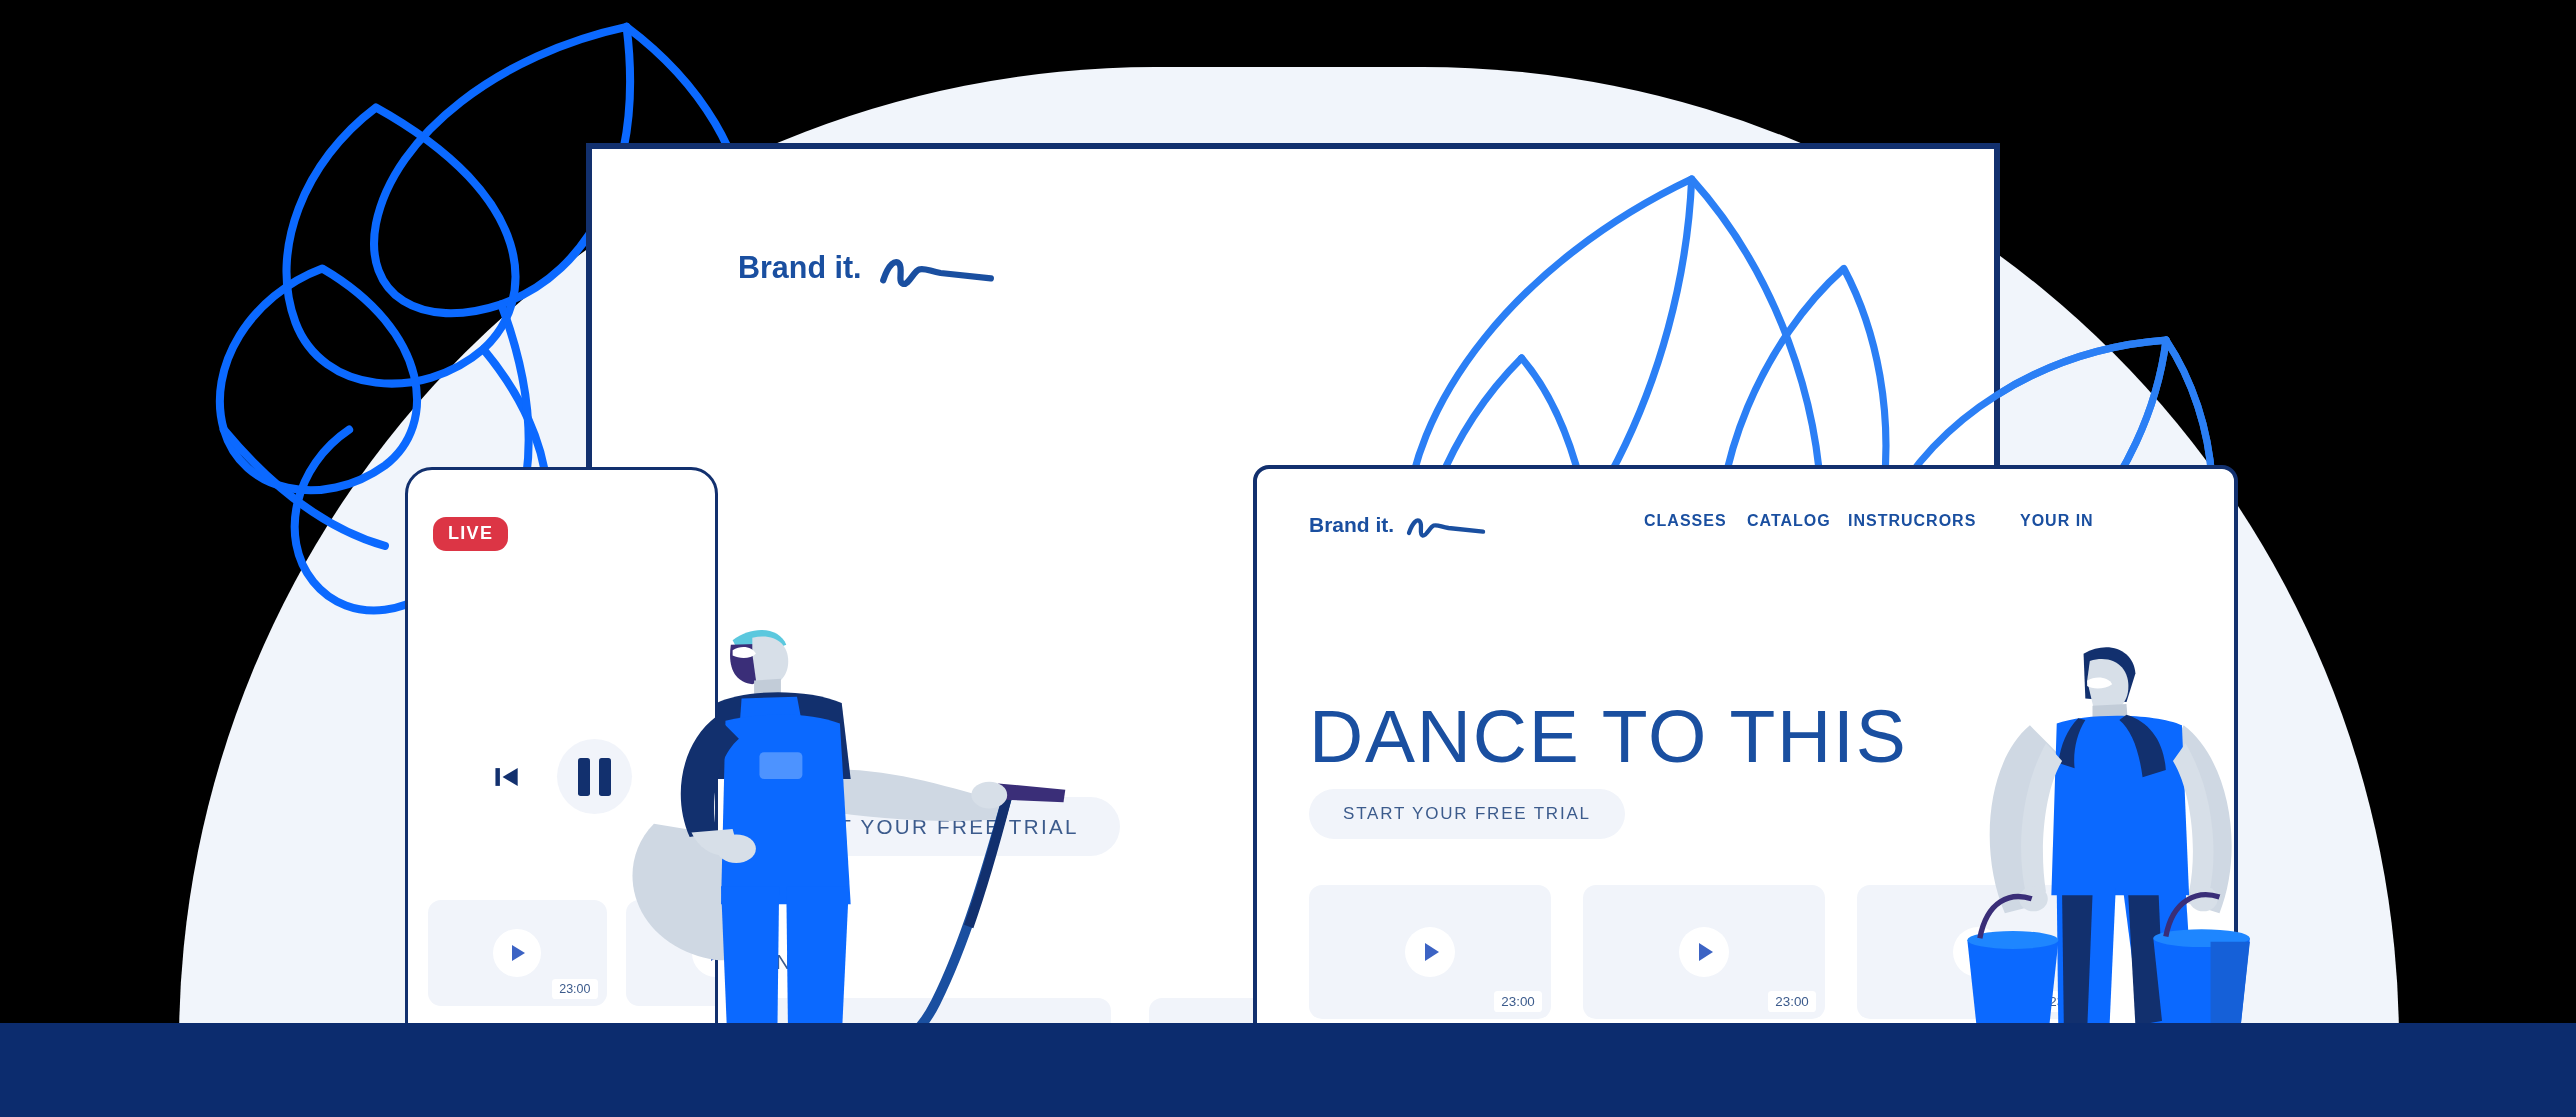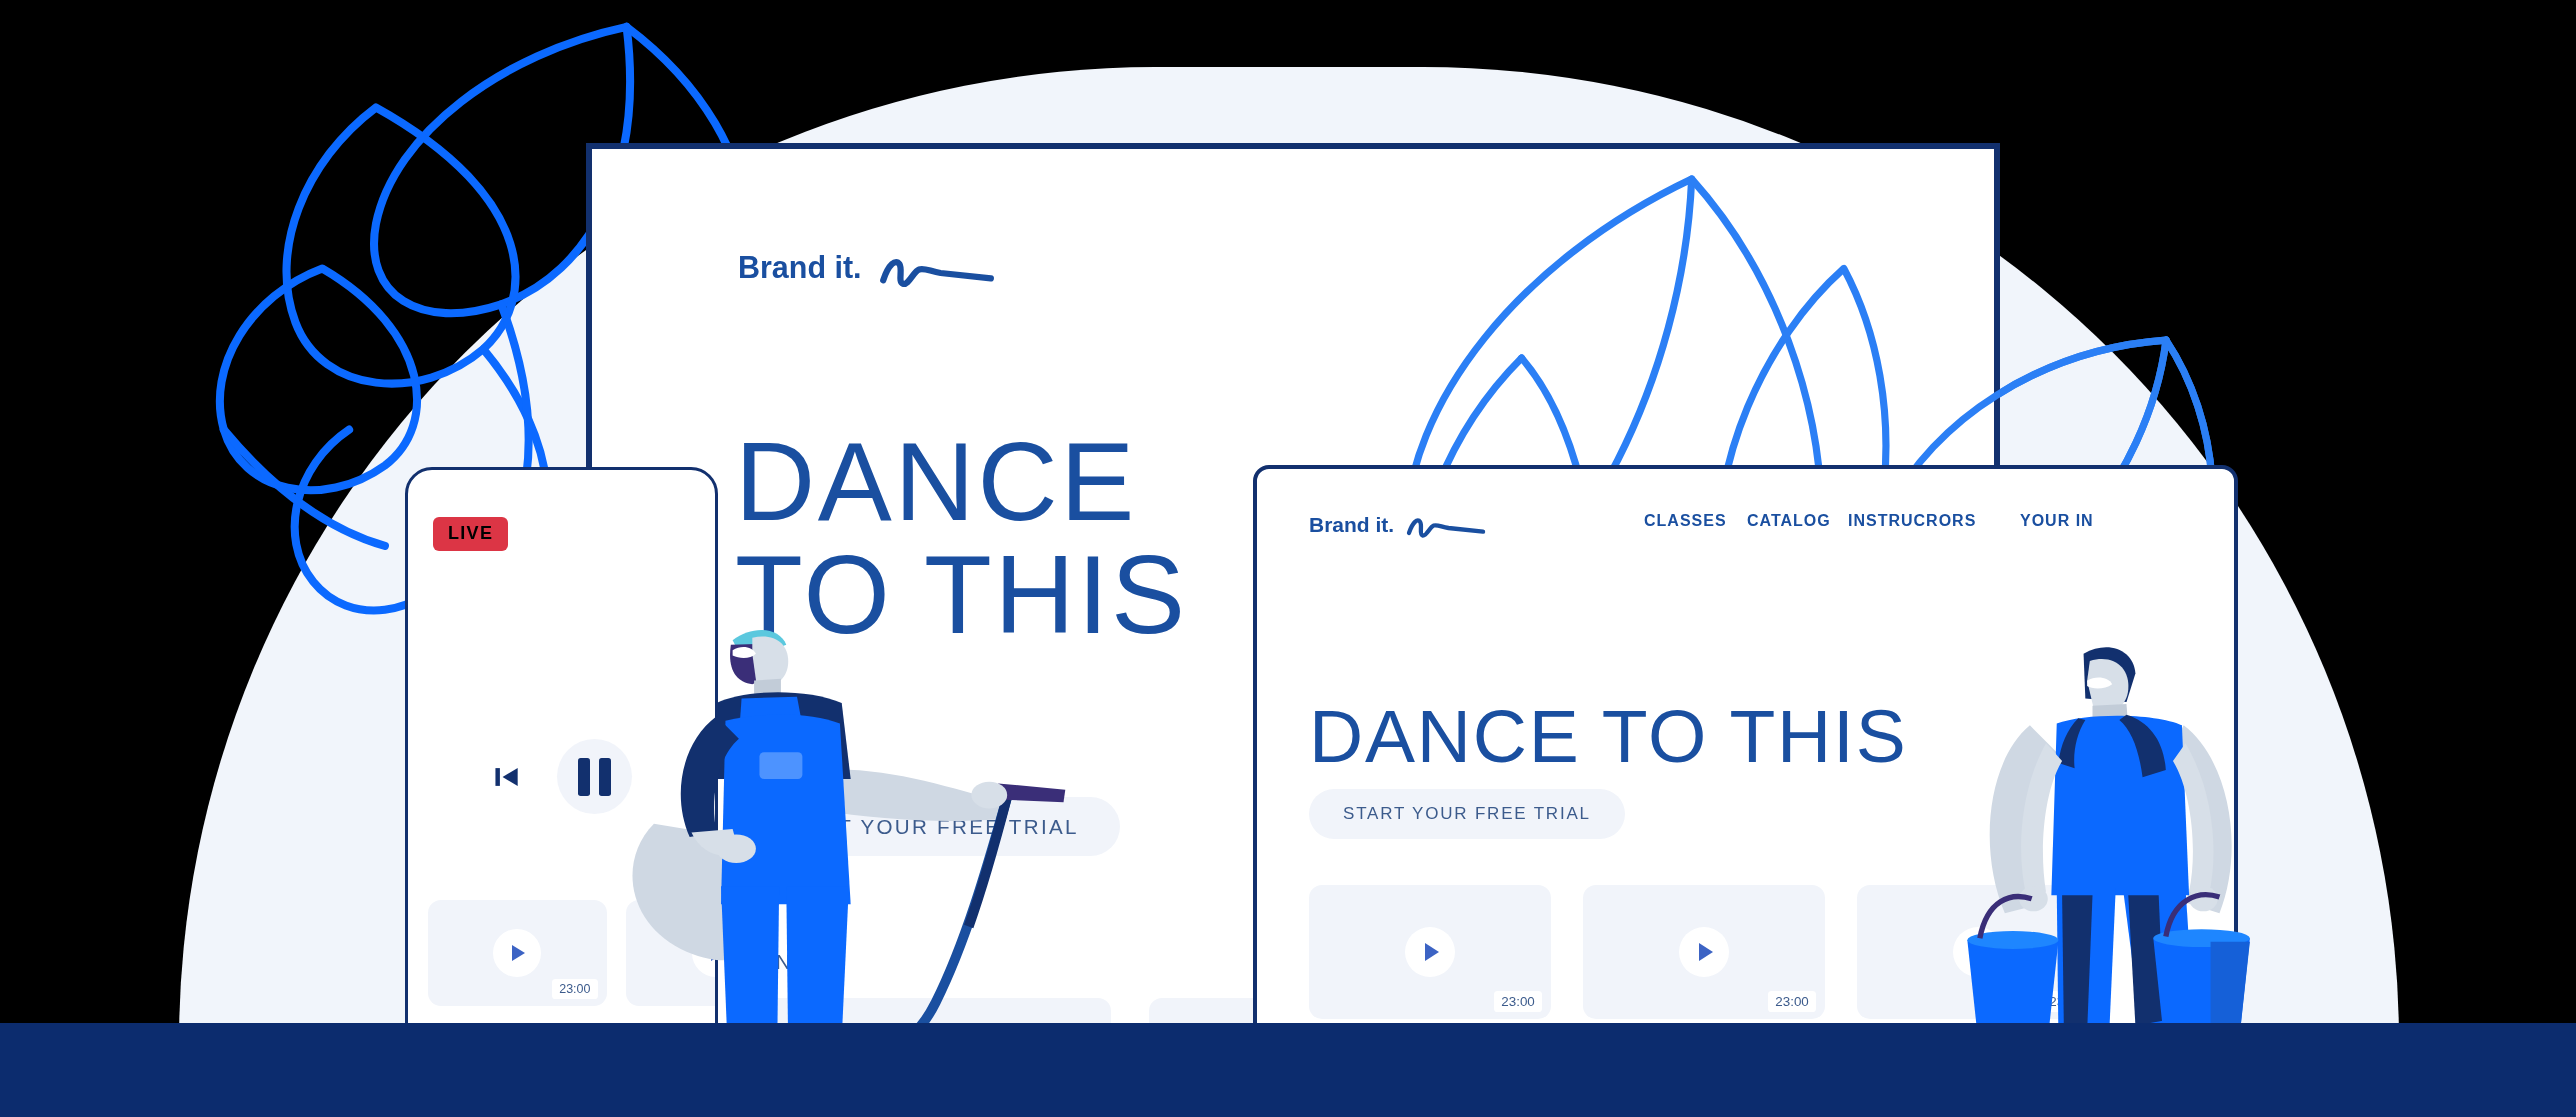--- a/index.html
+++ b/index.html
@@ -38,22 +38,22 @@
   .l-nav-item{position:absolute;color:#1A4FA0;font-size:16px;font-weight:700;letter-spacing:1px;}
   .l-head{position:absolute;left:52px;top:224px;color:#1A4FA0;font-size:75px;font-weight:300;letter-spacing:1.8px;white-space:nowrap;}
   .l-cta{position:absolute;left:52px;top:320px;height:50px;padding:0 34px;border-radius:25px;
          background:#F1F4FA;display:flex;align-items:center;color:#3C5B8C;font-size:17px;letter-spacing:1.8px;}
   .l-cards{position:absolute;left:52px;top:416px;display:flex;gap:32px;}
   .l-card{width:242px;height:134px;}
 
   
   .phone{position:absolute;left:405px;top:467px;width:313px;height:618px;background:#fff;
          border:3.6px solid #12306E;border-radius:27px;box-sizing:border-box;overflow:hidden;}
-  .live-badge{position:absolute;left:25px;top:47px;background:#DC3545;color:#000000;
-              font-size:18px;font-weight:700;letter-spacing:1.3px;padding:6.3px 15px;border-radius:6px;}
+  .live-badge{position:absolute;left:25px;top:47px;background:#DC3545;color:#ffffff;
+              font-size:18px;font-weight:700;letter-spacing:1.3px;padding:6.3px 15px;border-radius:13px;}
   .p-controls{position:absolute;left:0;top:269px;width:100%;display:flex;align-items:center;
               justify-content:center;gap:34px;}
   .p-pause{width:75px;height:75px;border-radius:50%;background:#F1F4FA;
            display:flex;align-items:center;justify-content:center;gap:9.8px;}
   .p-pause span{display:block;width:11.6px;height:38px;border-radius:2.7px;background:#12306E;}
   .p-cards{position:absolute;left:19.7px;top:430px;display:flex;gap:19.7px;}
   .p-card{width:179px;height:106px;}
   .p-nav{position:absolute;left:0;bottom:19.7px;width:100%;display:flex;
          align-items:center;justify-content:space-around;padding:0 19.7px;box-sizing:border-box;}
 
@@ -104,22 +104,20 @@
     <div class="desktop-inner">
 
       <div class="d-logo">
         <svg width="260" height="54" viewBox="0 0 290 60" fill="none">
           <text x="0" y="36" font-family="Liberation Sans, sans-serif" font-size="34" font-weight="700" fill="#1A4FA0">Brand it.</text>
           <path d="M162 38 C 168 20, 176 14, 180 20 C 184 26, 178 40, 184 42 C 190 44, 196 28, 202 26
                    C 208 24, 214 28, 226 30 C 244 32, 262 34, 282 36" stroke="#1A4FA0" stroke-width="7" stroke-linecap="round" fill="none"></path>
         </svg>
       </div>
 
-      <div class="d-head">DANCE
-TO THIS</div>
 
       <div class="d-cta">
         <span>START YOUR FREE TRIAL</span>
       </div>
 
       <div class="d-upnext">UP NEXT</div>
 
       <div class="d-cards">
         <div class="vcard d-card">
           

